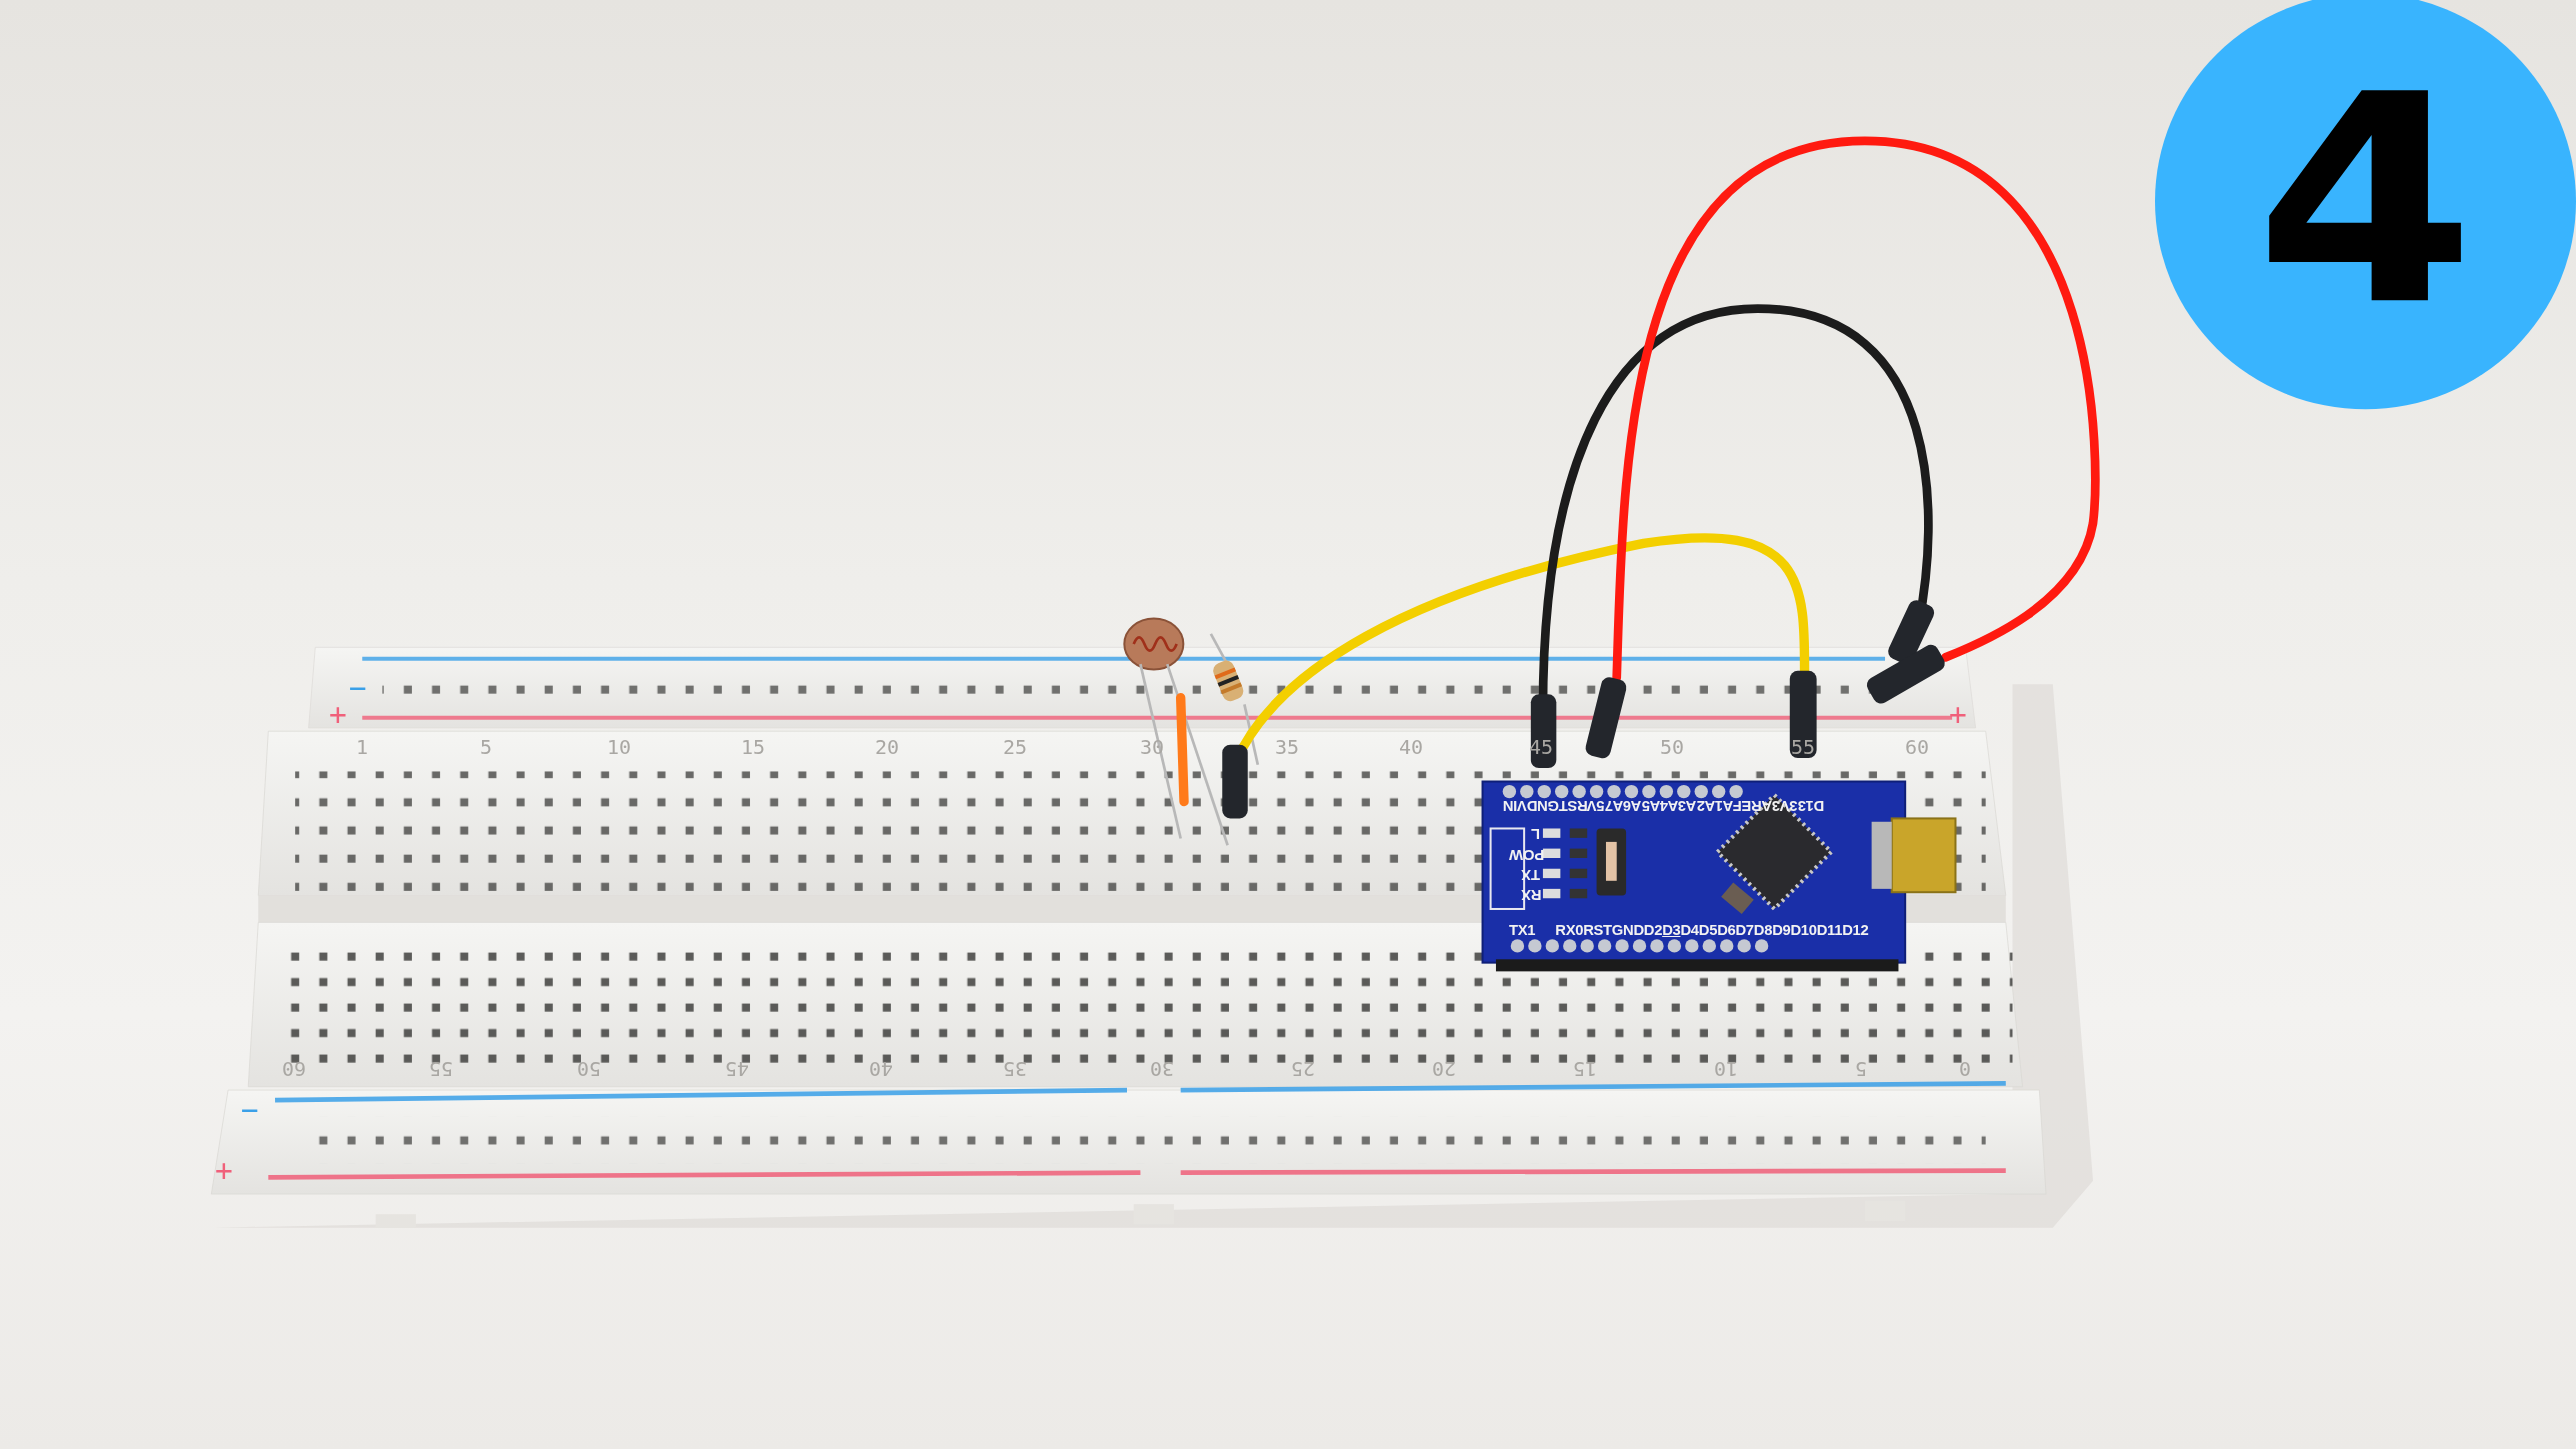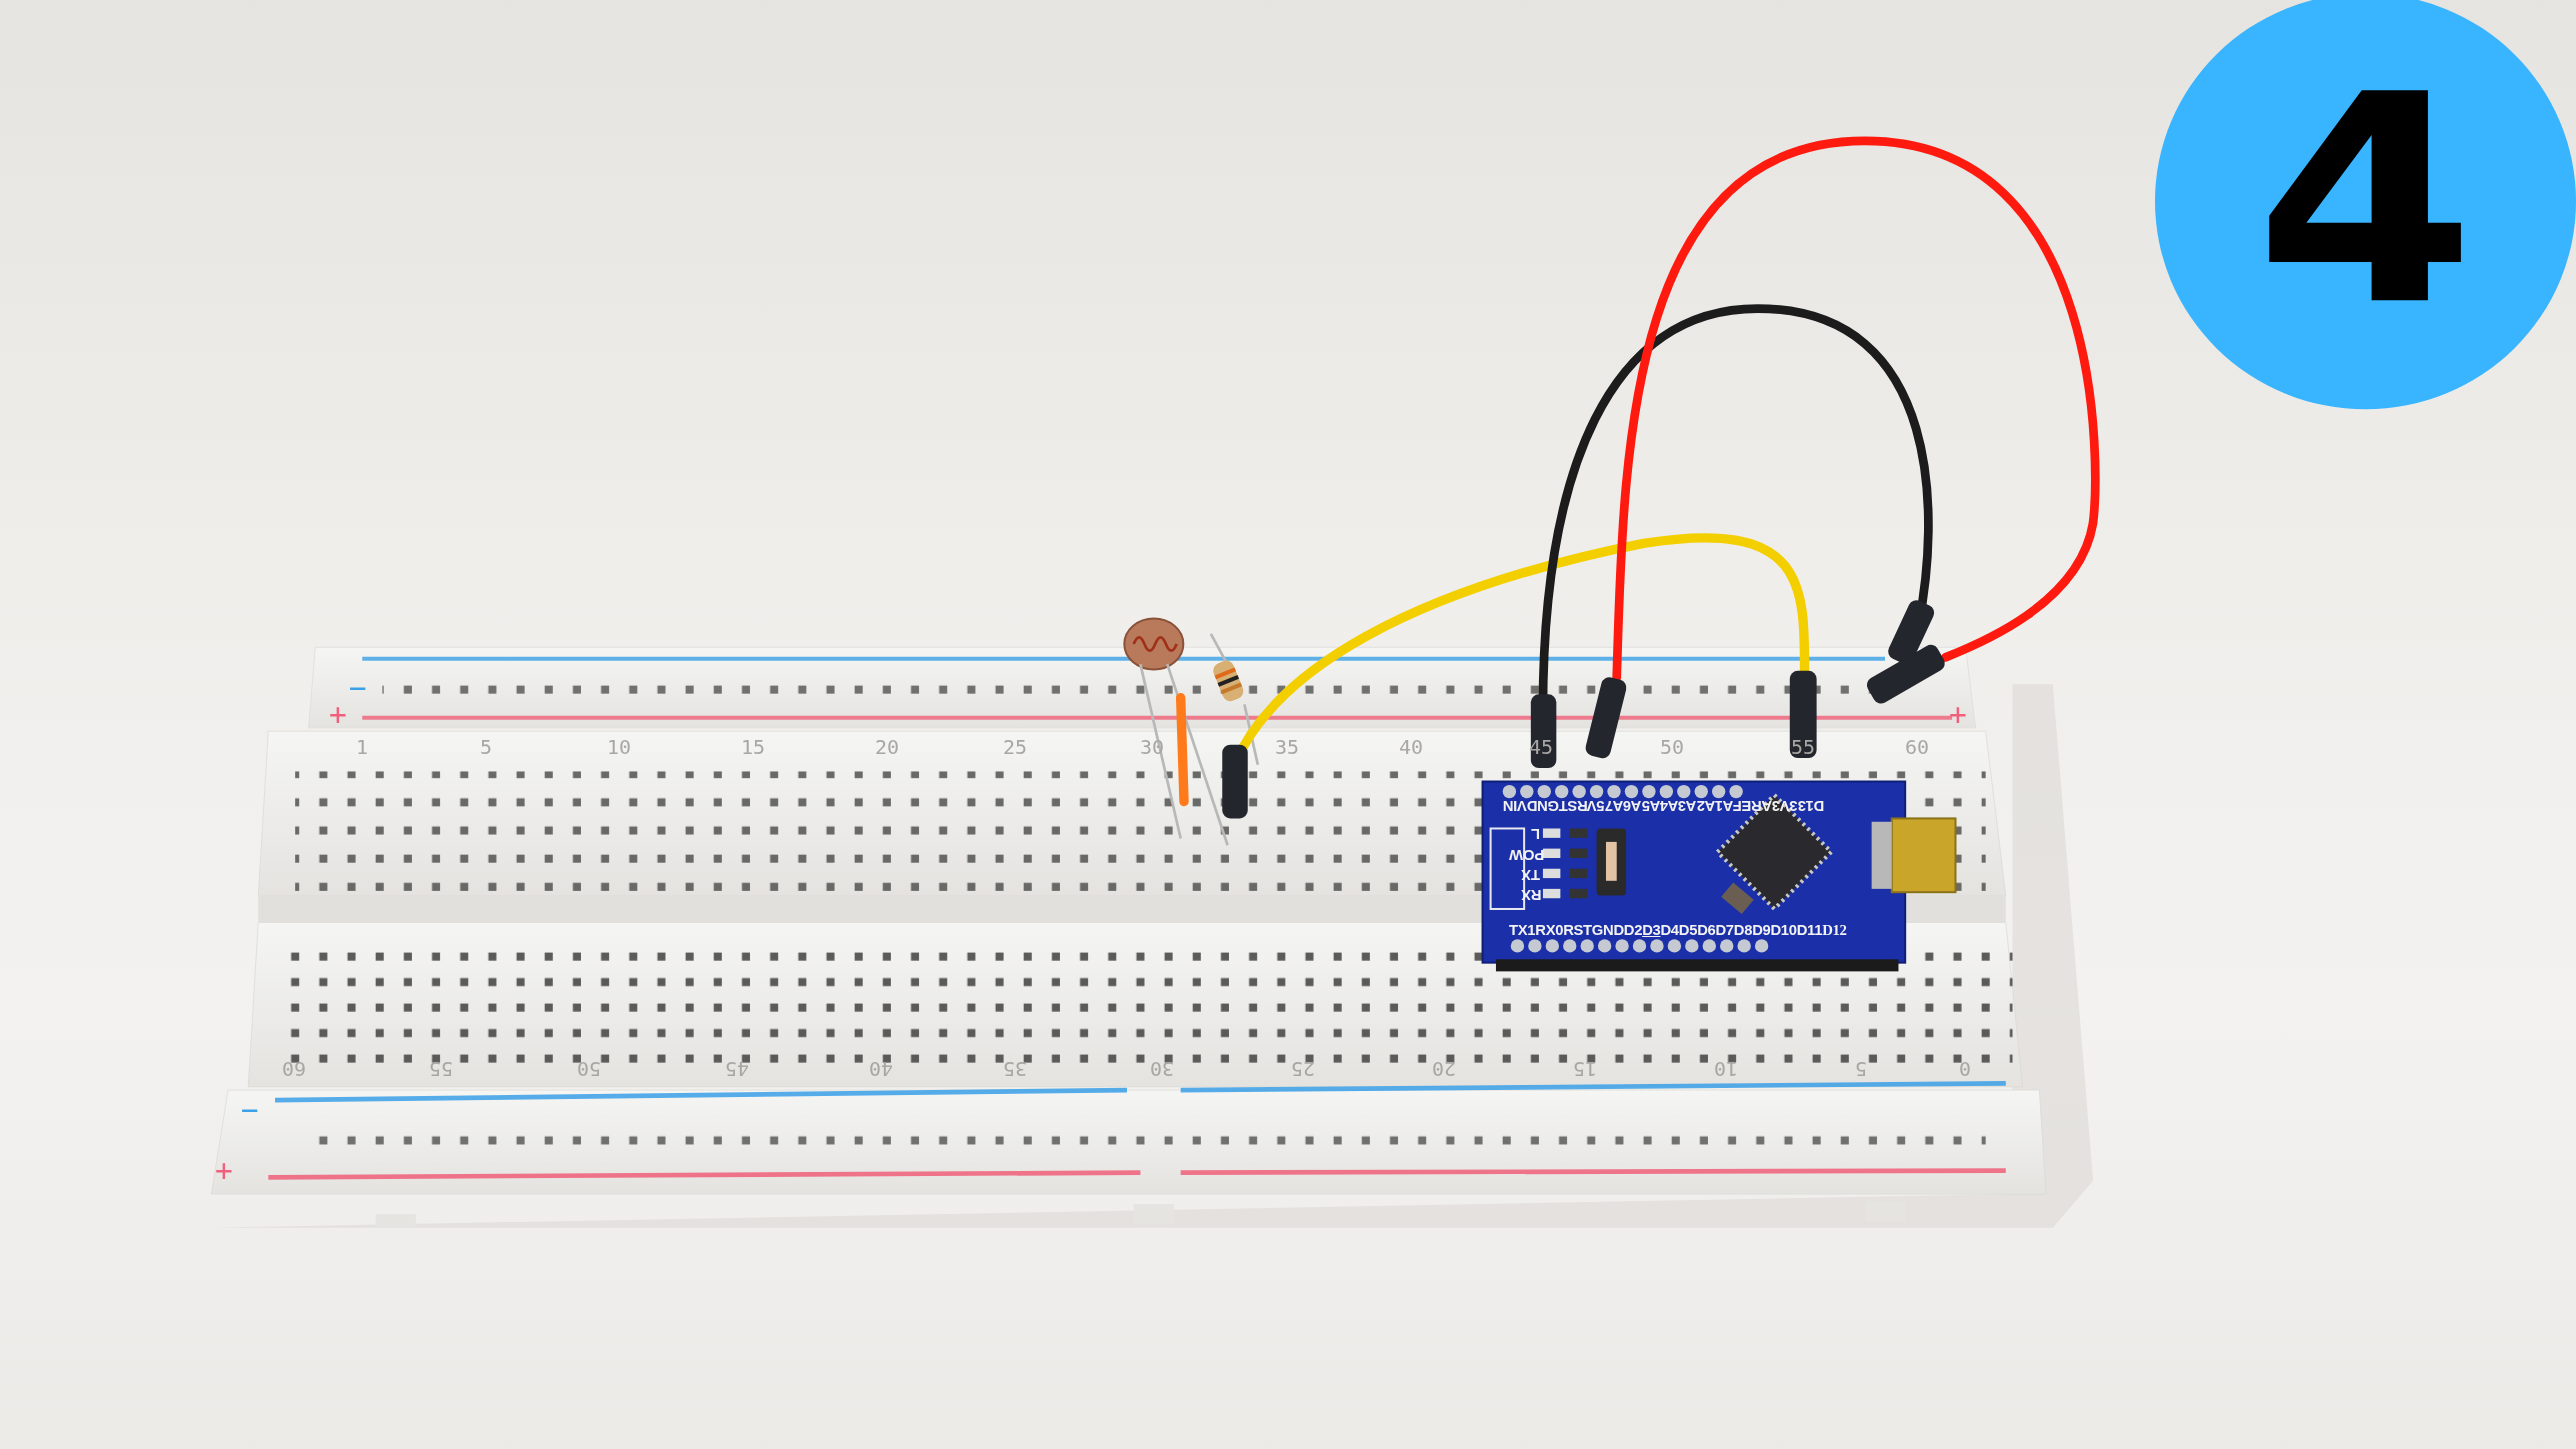--- a/index.html
+++ b/index.html
@@ -211,33 +211,33 @@
   <span class="nano-top" style="position:static;display:inline-block;">A3</span>
   <span class="nano-top" style="position:static;display:inline-block;">A2</span>
   <span class="nano-top" style="position:static;display:inline-block;">A1</span>
   <span class="nano-top" style="position:static;display:inline-block;">AREF</span>
   <span class="nano-top" style="position:static;display:inline-block;">3V3</span>
   <span class="nano-top" style="position:static;display:inline-block;">D13</span>
 </div>
 
 <div class="abs" style="left:1509px;top:922px;width:268px;display:flex;justify-content:flex-start;">
   <span class="nano-bot" style="position:static;">TX1</span>
-  <span class="nano-bot" style="position:static;">RX0</span>
+  <span class="nano-bot" style="position:static;margin-left:20px;">RX0</span>
   <span class="nano-bot" style="position:static;">RST</span>
   <span class="nano-bot" style="position:static;">GND</span>
   <span class="nano-bot" style="position:static;">D2</span>
   <span class="nano-bot" style="position:static;text-decoration:underline;">D3</span>
   <span class="nano-bot" style="position:static;">D4</span>
   <span class="nano-bot" style="position:static;">D5</span>
   <span class="nano-bot" style="position:static;">D6</span>
   <span class="nano-bot" style="position:static;">D7</span>
   <span class="nano-bot" style="position:static;">D8</span>
   <span class="nano-bot" style="position:static;">D9</span>
   <span class="nano-bot" style="position:static;">D10</span>
   <span class="nano-bot" style="position:static;">D11</span>
-  <span class="nano-bot" style="position:static;font-family:Liberation Serif, serif;">D12</span>
+  <span class="nano-bot" style="position:static;">D12</span>
 </div>
 
 <span class="led-label" style="left:1531px;top:826px;">L</span>
 <span class="led-label" style="left:1509px;top:847px;">POW</span>
 <span class="led-label" style="left:1521px;top:867px;">TX</span>
 <span class="led-label" style="left:1521px;top:887px;">RX</span>
 
 
 </body></html>

